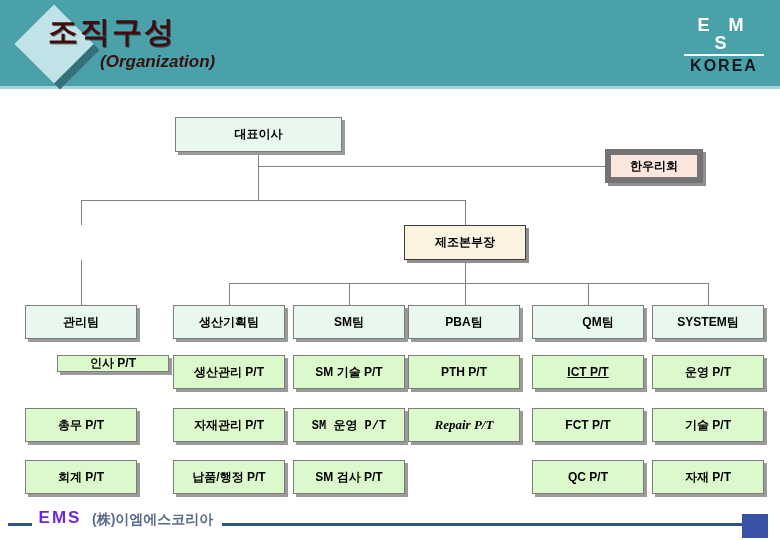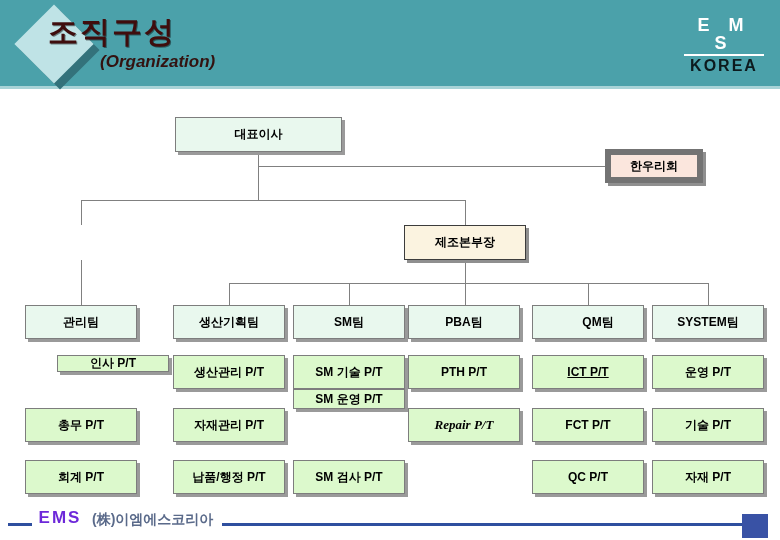--- a/index.html
+++ b/index.html
@@ -79,21 +79,21 @@
       <div class="box team-box" style="left: 25px; top: 305px; width: 112px; height: 34px;">관리팀</div>
       <div class="box pt-box" style="left: 25px; top: 355px; width: 112px; height: 17px; margin-left: 32px;">인사 P/T</div>
       <div class="box pt-box" style="left: 25px; top: 408px; width: 112px; height: 34px;">총무 P/T</div>
       <div class="box pt-box" style="left: 25px; top: 460px; width: 112px; height: 34px;">회계 P/T</div>
       <div class="box team-box" style="left: 173px; top: 305px; width: 112px; height: 34px;">생산기획팀</div>
       <div class="box pt-box" style="left: 173px; top: 355px; width: 112px; height: 34px;">생산관리 P/T</div>
       <div class="box pt-box" style="left: 173px; top: 408px; width: 112px; height: 34px;">자재관리 P/T</div>
       <div class="box pt-box" style="left: 173px; top: 460px; width: 112px; height: 34px;">납품/행정 P/T</div>
       <div class="box team-box" style="left: 293px; top: 305px; width: 112px; height: 34px;">SM팀</div>
       <div class="box pt-box" style="left: 293px; top: 355px; width: 112px; height: 34px;">SM 기술 P/T</div>
-      <div class="box pt-box" style="left: 293px; top: 389px; width: 112px; height: 20px;">SM 운영 P/T</div>
+      <div class="box pt-box" style="left: 293px; top: 408px; width: 112px; height: 34px; font-family: Liberation Mono, monospace;">SM 운영 P/T</div>
       <div class="box pt-box" style="left: 293px; top: 460px; width: 112px; height: 34px;">SM 검사 P/T</div>
       <div class="box team-box" style="left: 408px; top: 305px; width: 112px; height: 34px;">PBA팀</div>
       <div class="box pt-box" style="left: 408px; top: 355px; width: 112px; height: 34px;">PTH P/T</div>
       <div class="box pt-box script" style="left: 408px; top: 408px; width: 112px; height: 34px;">Repair P/T</div>
       <div class="box team-box" style="left: 532px; top: 305px; width: 112px; height: 34px; padding-left: 20px;">QM팀</div>
       <div class="box pt-box" style="left: 532px; top: 355px; width: 112px; height: 34px; text-decoration: underline;">ICT P/T</div>
       <div class="box pt-box" style="left: 532px; top: 408px; width: 112px; height: 34px;">FCT P/T</div>
       <div class="box pt-box" style="left: 532px; top: 460px; width: 112px; height: 34px;">QC P/T</div>
       <div class="box team-box" style="left: 652px; top: 305px; width: 112px; height: 34px;">SYSTEM팀</div>
       <div class="box pt-box" style="left: 652px; top: 355px; width: 112px; height: 34px;">운영 P/T</div>

